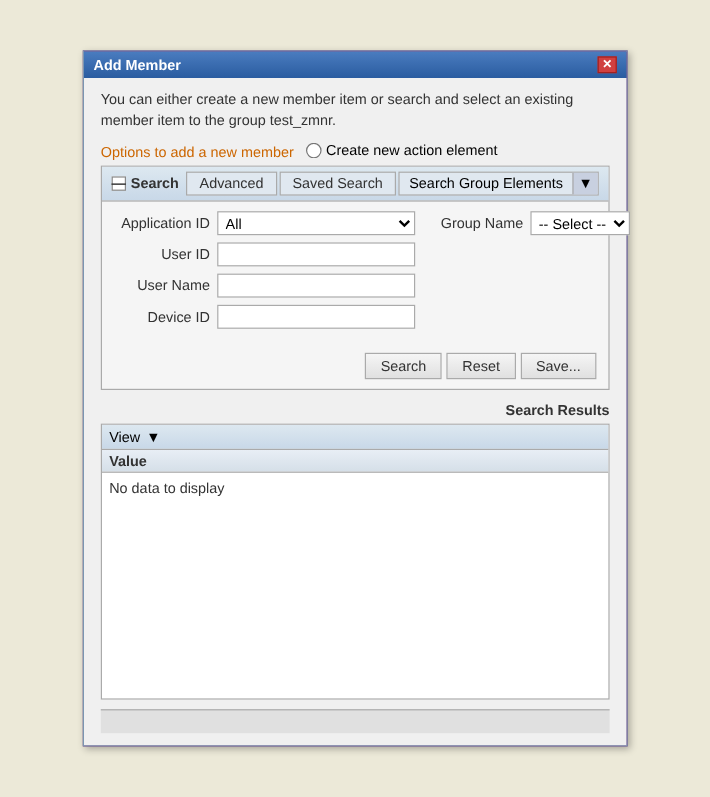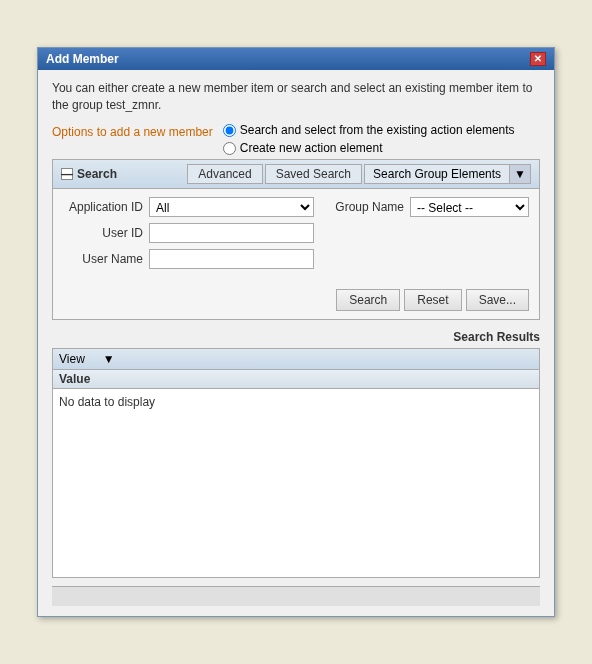--- a/index.html
+++ b/index.html
@@ -14,21 +14,21 @@
       background: #ece9d8;
       display: flex;
       justify-content: center;
       align-items: center;
       width: 592px;
       height: 664px;
       overflow: hidden;
     }
 
     .dialog {
-      width: 518px;
+      width: 454px;
       background: #701a75;
       border: 1px solid #7a96b0;
       box-shadow: 2px 2px 6px rgba(0,0,0,0.3);
     }
 
     .dialog-titlebar {
       background: linear-gradient(to bottom, #4a7cbf, #2a5ca0);
       color: white;
       padding: 4px 8px;
       display: flex;
@@ -240,21 +240,21 @@
       background: linear-gradient(to bottom, #dde8f0, #c8d8e8);
       border-bottom: 1px solid #aaa;
       padding: 3px 6px;
       display: flex;
       align-items: center;
     }
 
     .view-dropdown {
       display: flex;
       align-items: center;
-      gap: 18px;
+      gap: 5px;
       cursor: pointer;
     }
 
     .results-header {
       background: linear-gradient(to bottom, #e8eef5, #d5dfe8);
       border-bottom: 1px solid #aaa;
       padding: 2px 6px;
       font-weight: bold;
       color: #333;
     }
@@ -301,24 +301,20 @@
   </div>
 
   <div class="dialog-body">
 
     <p class="info-text">You can either create a new member item or search and select an existing member item to the group test_zmnr.</p>
 
     <div class="options-row">
       <span class="options-label">Options to add a new member</span>
       <div class="radio-group">
         <label class="radio-option">
-          <input type="radio" name="add-option" checked="" style="">
-          <span>Search and select from the existing action elements</span>
-        </label>
-        <label class="radio-option">
           <input type="radio" name="add-option" style="">
           <span>Create new action element</span>
         </label>
       </div>
     </div>
 
     <div class="search-section">
       <div class="search-section-header">
         <div class="search-collapse-label">
           <div class="collapse-icon">
@@ -345,20 +341,24 @@
               <select class="form-select">
                 <option>All</option>
               </select>
             </div>
             <div class="form-row" style="margin-bottom:6px;">
               <span class="form-label">User ID</span>
               <input type="text" class="form-input" style="">
             </div>
             <div class="form-row" style="margin-bottom:6px;">
               <span class="form-label">User Name</span>
+              <input type="text" class="form-input" style="">
+            </div>
+            <div class="form-row" style="margin-bottom:6px;">
+              <span class="form-label">Device ID</span>
               <input type="text" class="form-input" style="">
             </div>
           </div>
 
           <div>
             <div class="form-row" style="margin-bottom:6px;">
               <span class="form-label">Group Name</span>
               <select class="form-select">
                 <option>-- Select --</option>
               </select>

